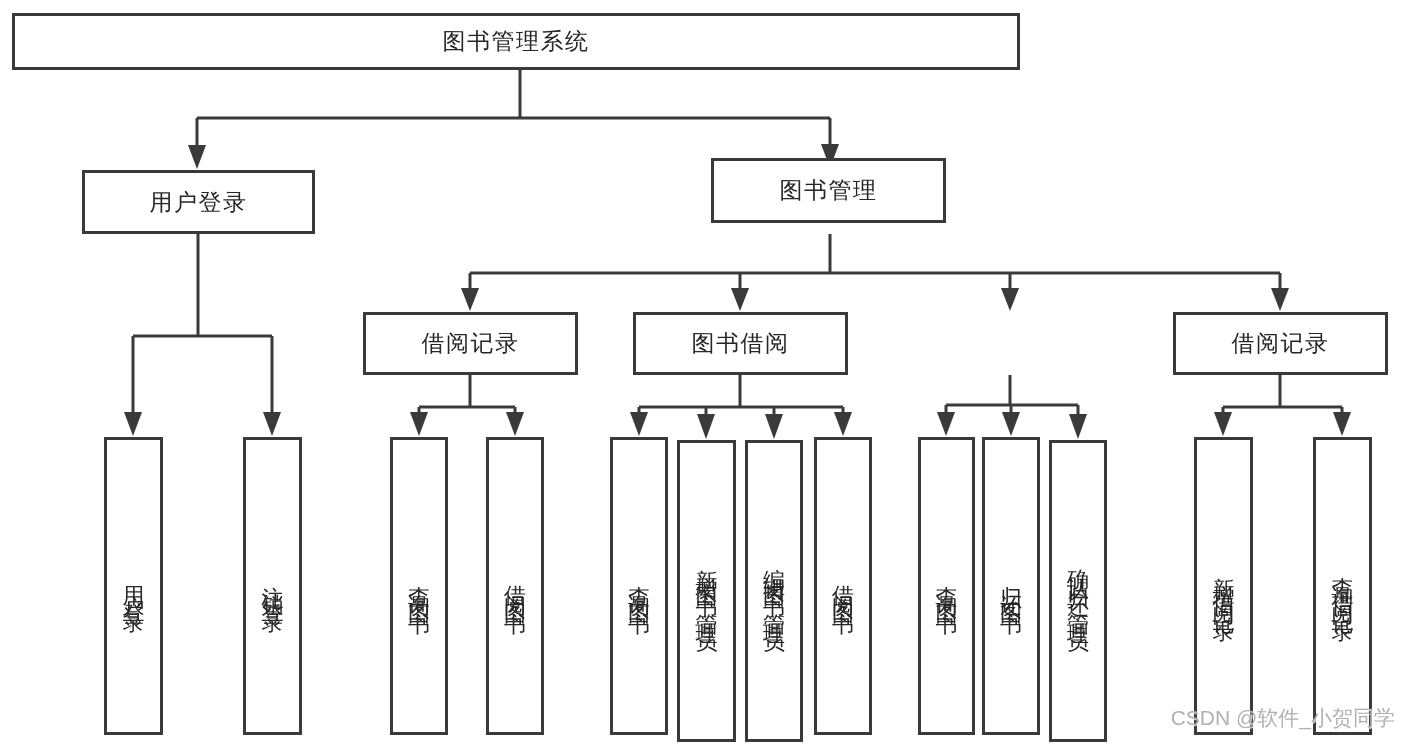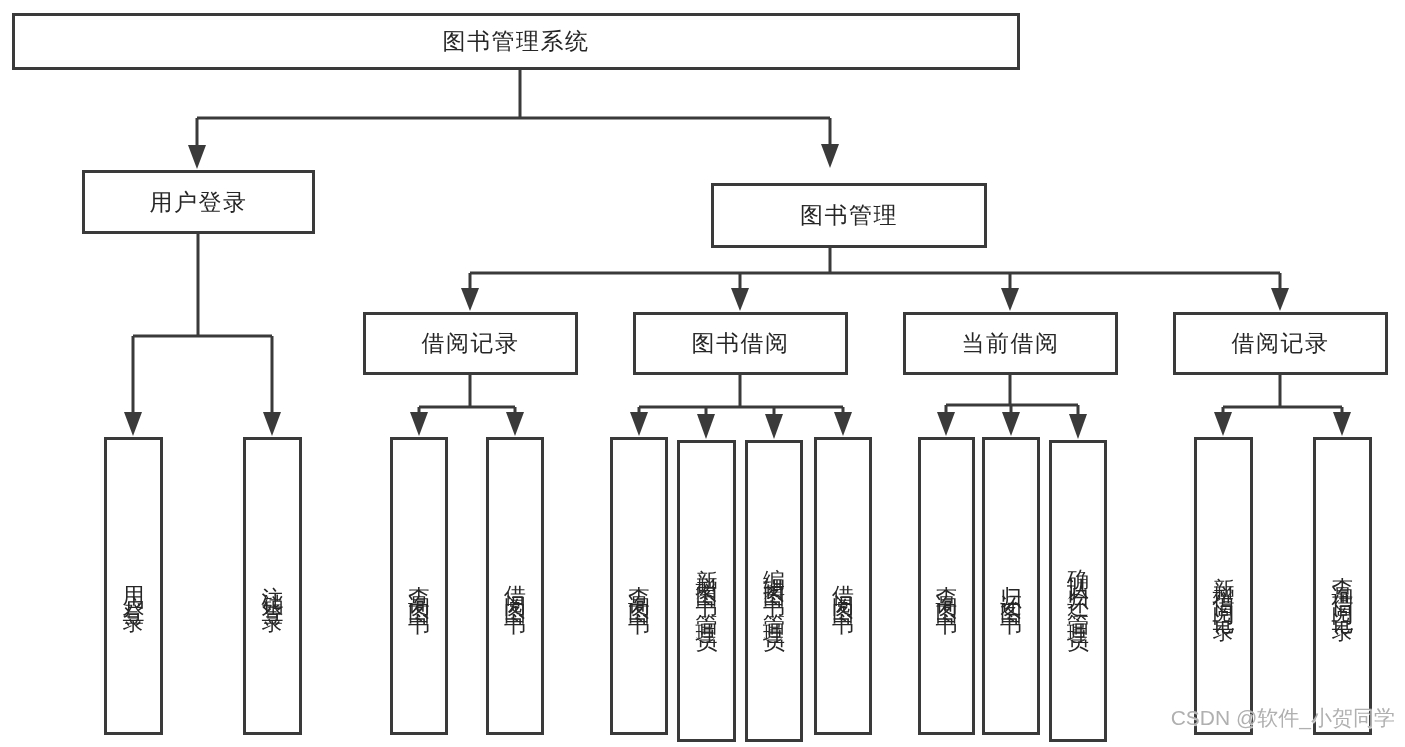--- a/index.html
+++ b/index.html
@@ -96,32 +96,29 @@
     </g>
   </svg>
 
   <div class="box h" style="left:12px;top:13px;width:1008px;height:57px">
     <span class="hl">图书管理系统</span>
   </div>
 
   <div class="box h" style="left:82px;top:170px;width:233px;height:64px">
     <span class="hl">用户登录</span>
   </div>
-  <div class="box h" style="left:711px;top:183px;width:276px;height:65px">
+  <div class="box h" style="left:711px;top:158px;width:235px;height:65px">
     <span class="hl">图书管理</span>
   </div>
 
   <div class="box h" style="left:363px;top:312px;width:215px;height:63px">
     <span class="hl">借阅记录</span>
   </div>
   <div class="box h" style="left:633px;top:312px;width:215px;height:63px">
     <span class="hl">图书借阅</span>
-  </div>
-  <div class="box h" style="left:903px;top:312px;width:215px;height:63px">
-    <span class="hl">当前借阅</span>
   </div>
   <div class="box h" style="left:1173px;top:312px;width:215px;height:63px">
     <span class="hl">借阅记录</span>
   </div>
 
   <div class="box v" style="left:104px;top:437px;width:59px;height:298px">
     <span class="vl">用户登录</span>
   </div>
   <div class="box v" style="left:243px;top:437px;width:59px;height:298px">
     <span class="vl">注销登录</span>

